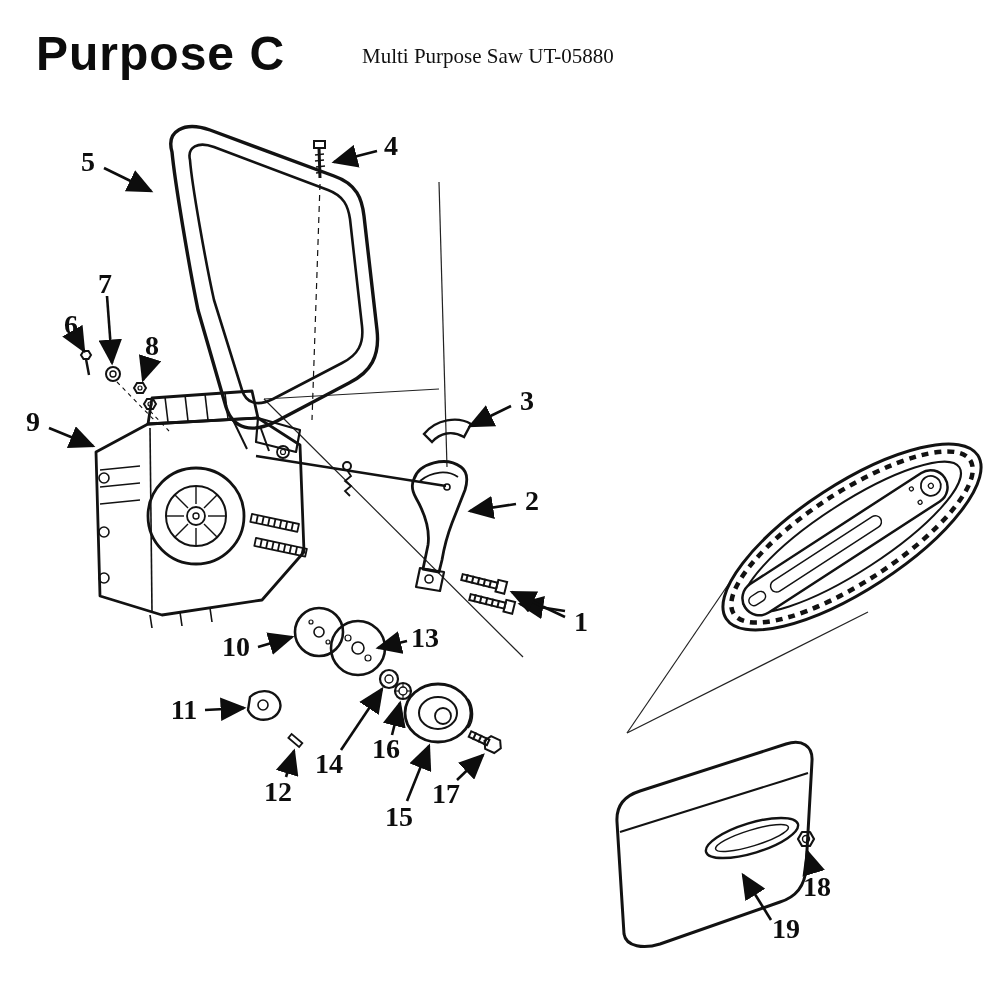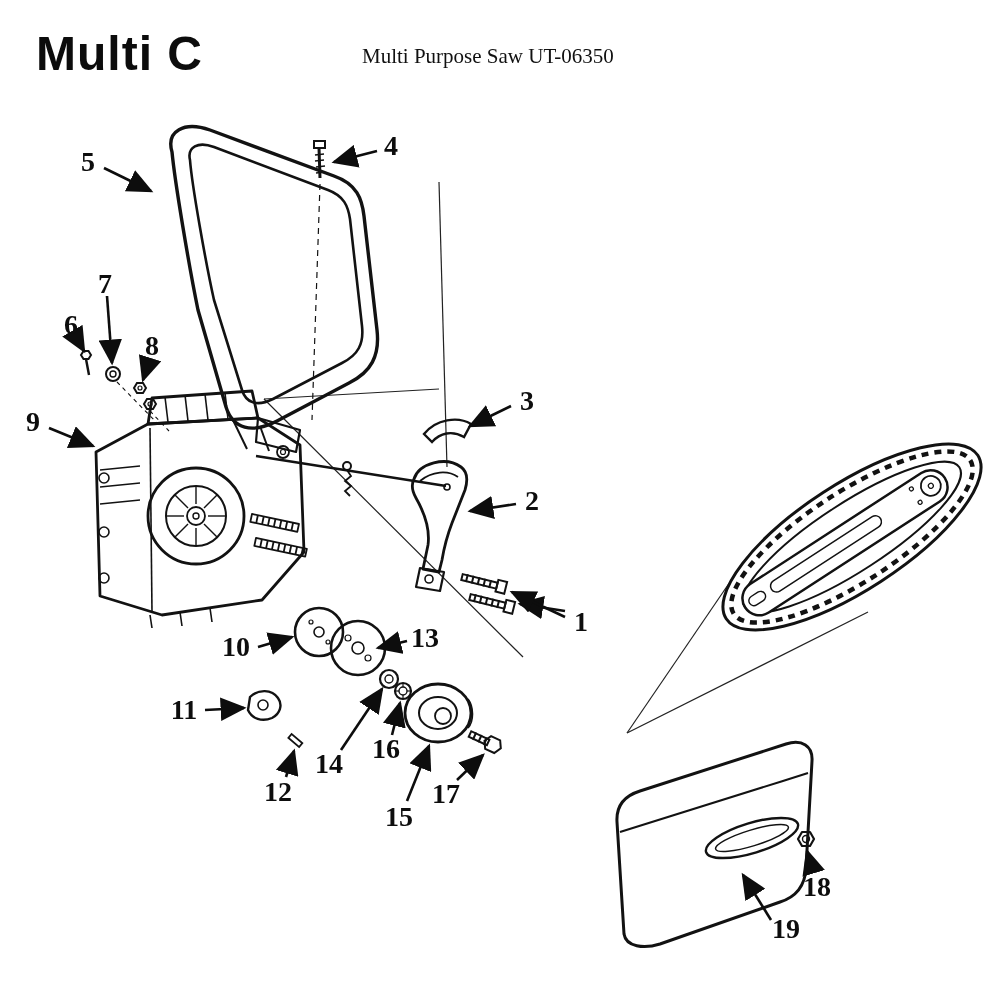--- a/index.html
+++ b/index.html
@@ -10,22 +10,22 @@
   .subtitle{position:absolute;left:362px;top:44px;font-size:21px;color:#111;
             font-family:"Liberation Serif",serif;}
   svg{position:absolute;left:0;top:0;}
   svg *{vector-effect:none;}
   .callout-num{font-family:"Liberation Serif",serif;font-size:28px;font-weight:bold;fill:#0d0d0d;}
 </style>
 </head>
 <body>
 
 <div class="page">
-  <div class="title">Multi C</div>
-  <div class="subtitle">Multi Purpose Saw UT-06350</div>
+  <div class="title">Purpose C</div>
+  <div class="subtitle">Multi Purpose Saw UT-05880</div>
 
   <svg width="1000" height="983" viewBox="0 0 1000 983">
     <defs>
       <marker id="ah" markerWidth="11" markerHeight="9" refX="9" refY="4.5" orient="auto">
         <path d="M0,0 L10,4.5 L0,9 Z" fill="#0d0d0d"></path>
       </marker>
     </defs>
 
     <g stroke="#222" stroke-width="1.2" fill="none">
       <line x1="439" y1="182" x2="447" y2="467"></line>

